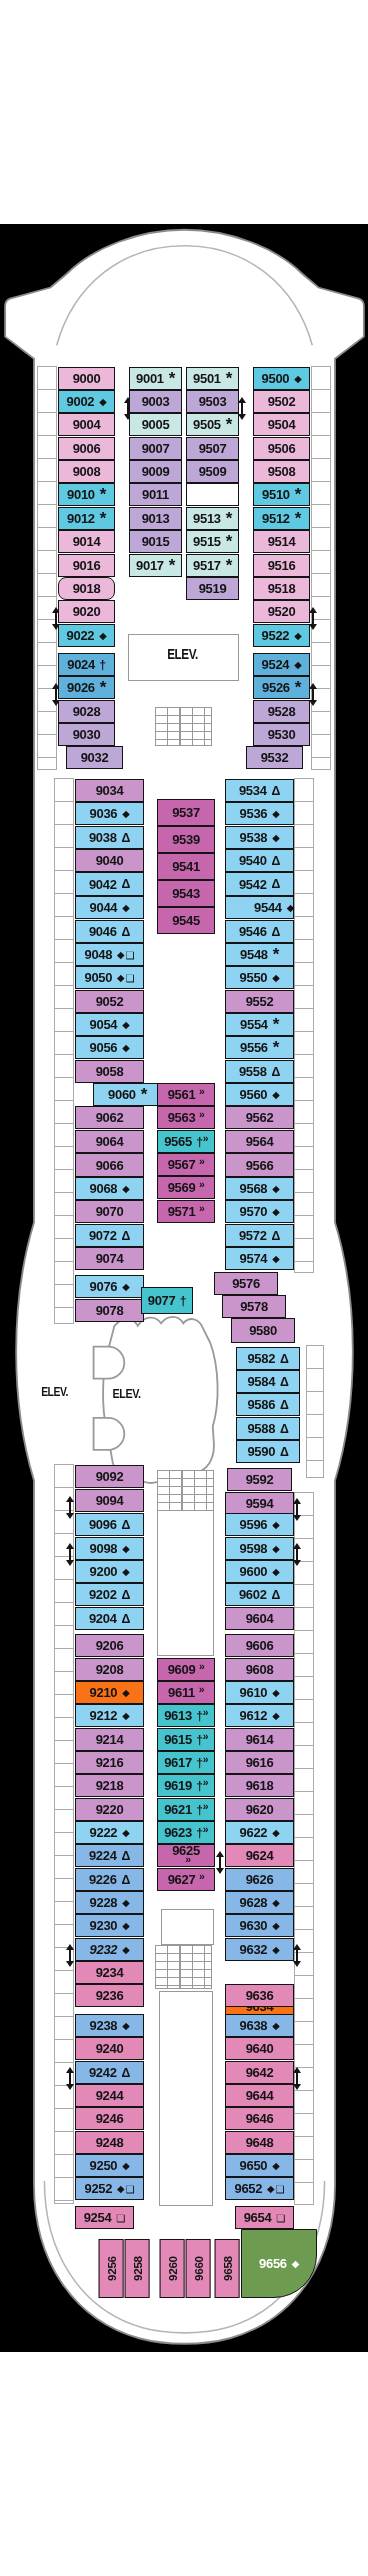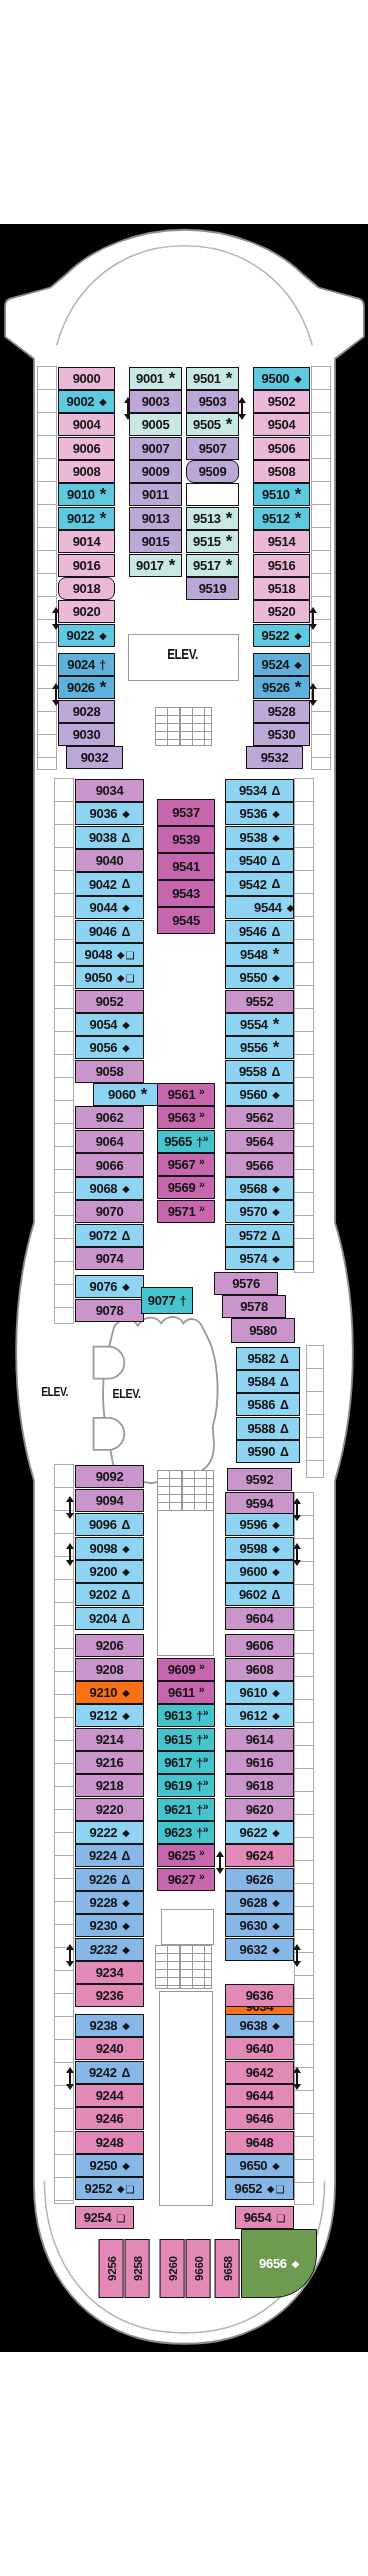--- a/index.html
+++ b/index.html
@@ -202,21 +202,21 @@
       </div>
       <div class="cabin" style="left: 186px; top: 413px; width: 53px; height: 23px; background: rgb(201, 232, 229);">
         <span>9505</span>
         <span class="sym">
           <span class="s-ast">*</span>
         </span>
       </div>
       <div class="cabin" style="left: 186px; top: 437px; width: 53px; height: 23px; background: rgb(188, 167, 214);">
         <span>9507</span>
       </div>
-      <div class="cabin" style="left: 186px; top: 460px; width: 53px; height: 23px; background: rgb(188, 167, 214); border-radius: 8px;">
+      <div class="cabin" style="left: 186px; top: 460px; width: 53px; height: 23px; background: rgb(188, 167, 214);">
         <span>9509</span>
       </div>
       <div class="cabin" style="left: 186px; top: 483px; width: 53px; height: 23px; background: rgb(255, 255, 255);">
         <span></span>
       </div>
       <div class="cabin" style="left: 186px; top: 507px; width: 53px; height: 23px; background: rgb(201, 232, 229);">
         <span>9513</span>
         <span class="sym">
           <span class="s-ast">*</span>
         </span>
@@ -679,21 +679,21 @@
           <span class="s-chev">»</span>
         </span>
       </div>
       <div class="cabin" style="left: 157px; top: 1821px; width: 58px; height: 23px; background: rgb(70, 196, 206);">
         <span>9623</span>
         <span class="sym">
           <span class="s-dag">†</span>
           <span class="s-chev">»</span>
         </span>
       </div>
-      <div class="cabin" style="left: 157px; top: 1844px; width: 58px; height: 23px; background: rgb(198, 103, 174);">
+      <div class="cabin" style="left: 157px; top: 1844px; width: 58px; height: 23px; background: rgb(198, 103, 174); flex-direction: column;">
         <span>9625</span>
         <span class="sym">
           <span class="s-chev">»</span>
         </span>
       </div>
       <div class="cabin" style="left: 157px; top: 1868px; width: 58px; height: 23px; background: rgb(198, 103, 174);">
         <span>9627</span>
         <span class="sym">
           <span class="s-chev">»</span>
         </span>

